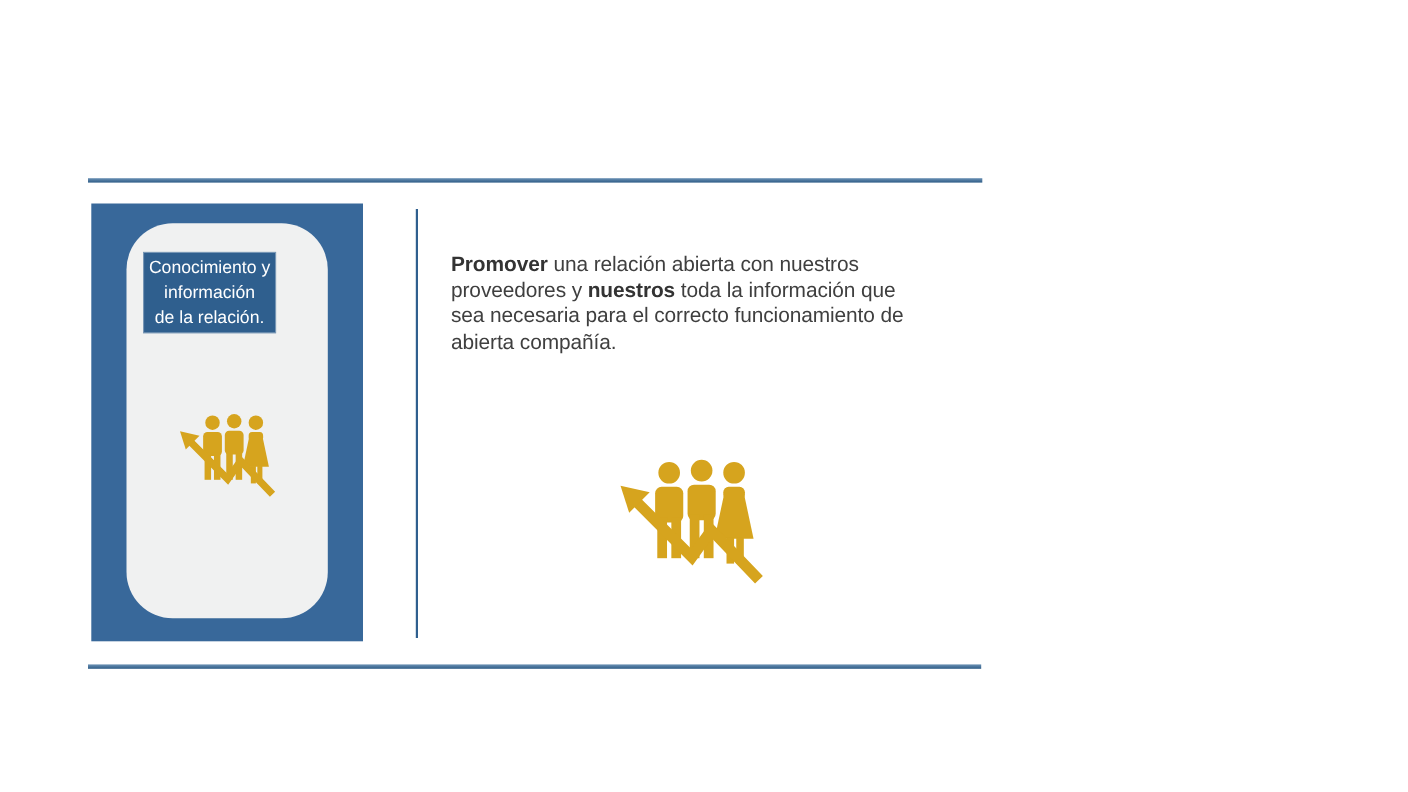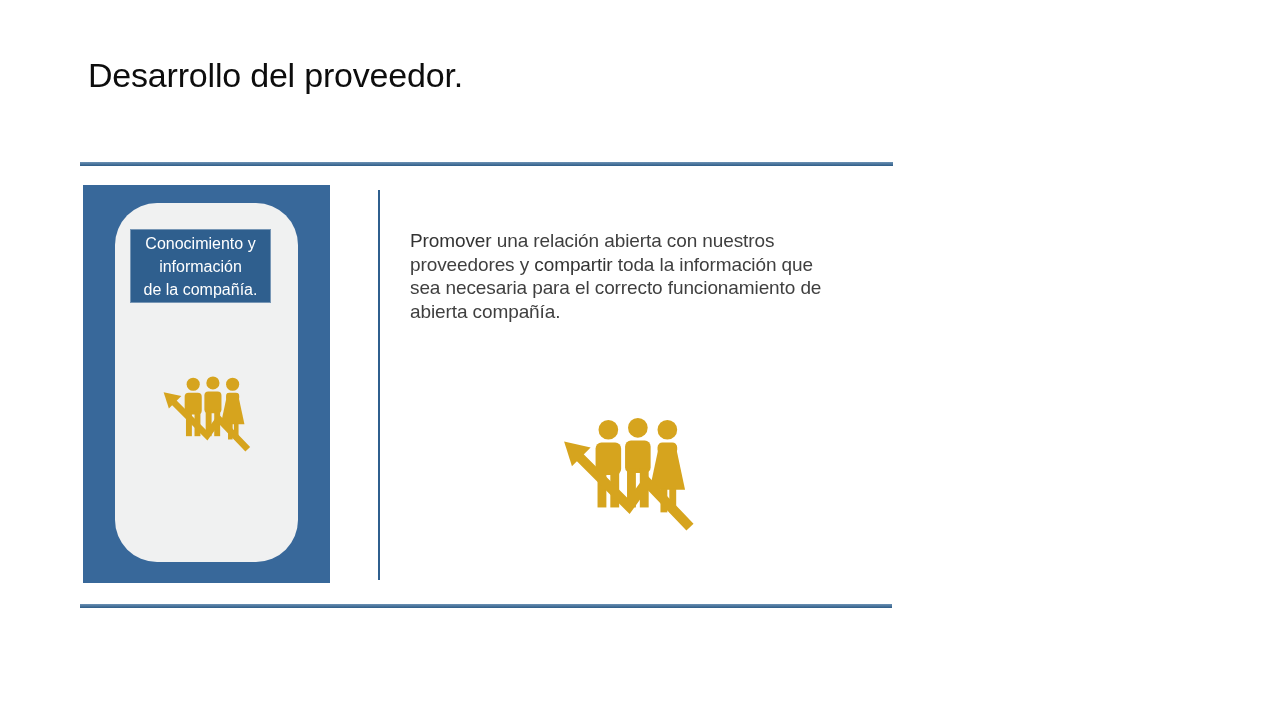--- a/index.html
+++ b/index.html
@@ -47,21 +47,21 @@
     top: 18px;
     width: 183px;
     height: 359px;
     background: #F0F1F1;
     border-radius: 42px;
   }
   .label-box {
     position: absolute;
     left: 15px;
     top: 26px;
-    width: 141px;
+    width: 121px;
     height: 74px;
     background: #2F5F8E;
     border: 1px solid rgba(255,255,255,0.35);
     box-sizing: border-box;
     color: #ffffff;
     font-size: 16px;
     line-height: 23px;
     text-align: center;
     display: flex;
     flex-direction: column;
@@ -82,21 +82,21 @@
     position: absolute;
     left: 410px;
     top: 229px;
     width: 430px;
     margin: 0;
     font-size: 19px;
     line-height: 23.5px;
     color: #3F3F3F;
     letter-spacing: -0.1px;
   }
-  .paragraph b { font-weight: normal; color: #333333; }
+  .paragraph b { font-weight: bold; color: #333333; }
 
   .icon-small {
     position: absolute;
     left: 50%;
     transform: translateX(-50%);
     top: 172px;
     width: 92px;
     height: 79px;
   }
   .icon-large {
@@ -132,40 +132,39 @@
       <rect x="111" y="74" width="7" height="24"></rect>
 
       <polyline points="16,38 70,92 88,67 132,113" fill="none" stroke="#D6A41E" stroke-width="10"></polyline>
       <polygon points="4,26 31,32 12,51"></polygon>
     </g>
   </defs>
 </svg>
 
 <div class="slide">
 
-  <h1 class="title">Desarrollo del proveedor.</h1>
 
   <div class="rule rule-top"></div>
 
   <div class="panel">
     <div class="card">
       <div class="label-box">
         <span>Conocimiento y</span>
         <span>información</span>
-        <span>de la compañía.</span>
+        <span>de la relación.</span>
       </div>
       <svg class="icon-small" viewBox="0 0 140 120">
         <use href="#people-arrow"></use>
       </svg>
     </div>
   </div>
 
   <div class="vdivider"></div>
 
-  <p class="paragraph"><b>Promover</b><span> una relación abierta con nuestros proveedores y </span><b>compartir</b><span> toda la información que sea necesaria para el correcto funcionamiento de abierta compañía.</span></p>
+  <p class="paragraph"><b>Promover</b><span> una relación abierta con nuestros proveedores y </span><b>nuestros</b><span> toda la información que sea necesaria para el correcto funcionamiento de abierta compañía.</span></p>
 
   <svg class="icon-large" viewBox="0 0 140 120">
     <use href="#people-arrow"></use>
   </svg>
 
   <div class="rule rule-bottom"></div>
 
 </div>
 
 </body></html>

